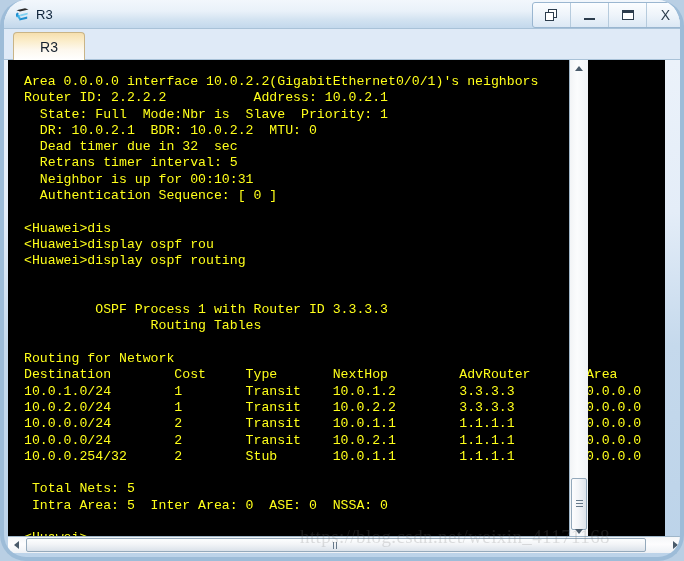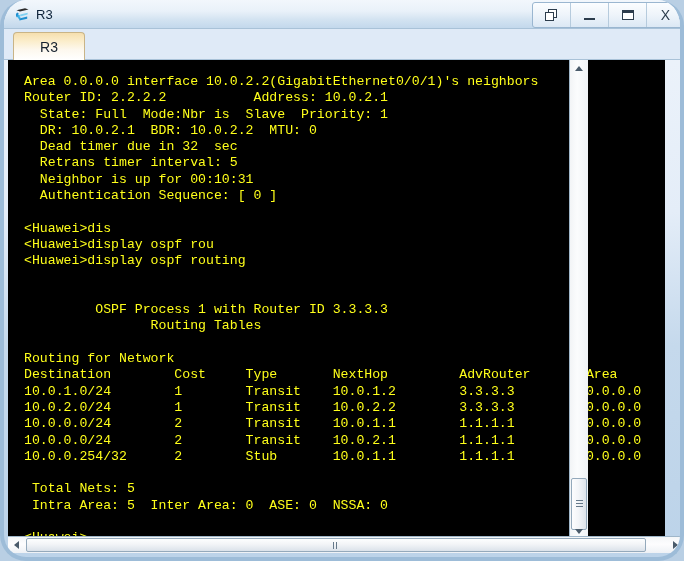--- a/index.html
+++ b/index.html
@@ -398,14 +398,15 @@
     <span class="resize-grip">
       <i style="right:0;bottom:0"></i>
       <i style="right:3px;bottom:0"></i>
       <i style="right:6px;bottom:0"></i>
       <i style="right:0;bottom:3px"></i>
       <i style="right:3px;bottom:3px"></i>
       <i style="right:0;bottom:6px"></i>
     </span>
   </div>
 
+  <div class="watermark">https://blog.csdn.net/weixin_41171168</div>
 
 </div>
 
 </body></html>

